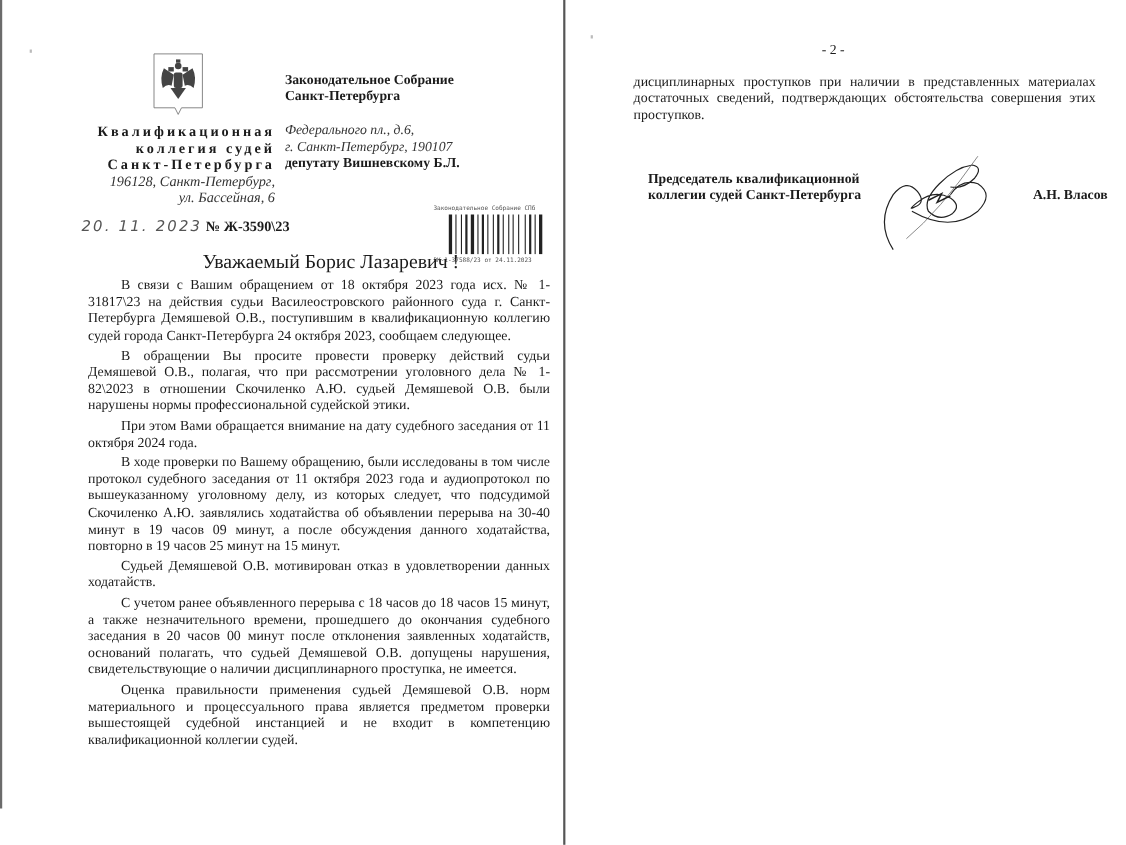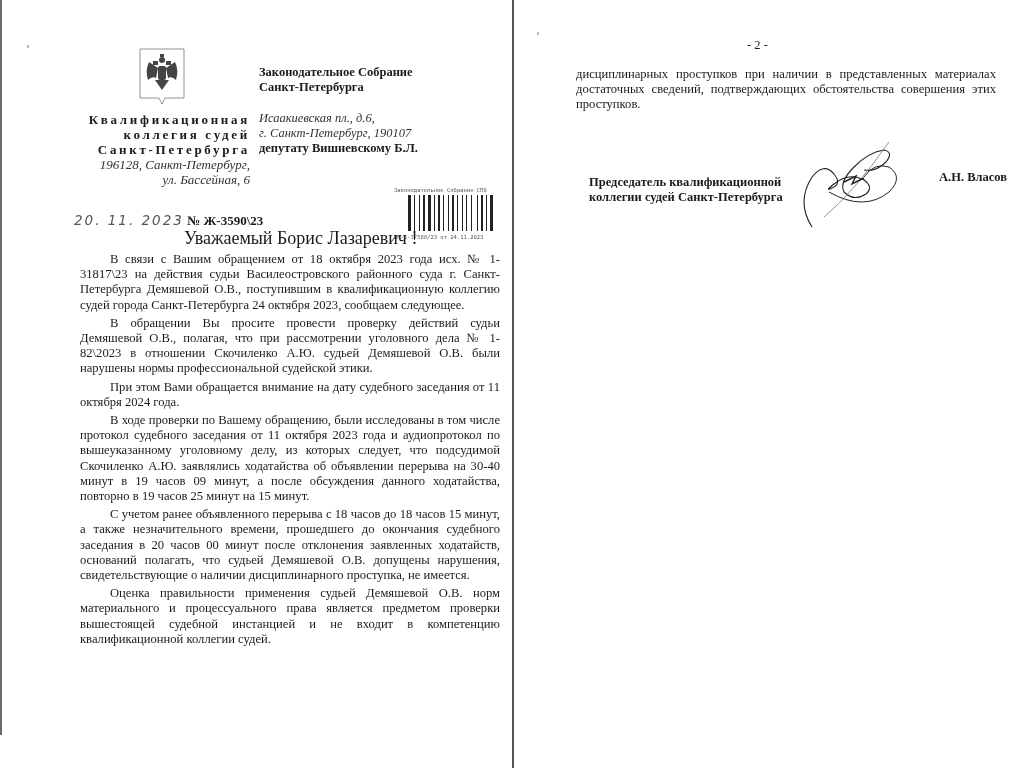--- a/index.html
+++ b/index.html
@@ -17,40 +17,40 @@
   .emblem { position:absolute; left:137px; top:48px; width:46px; height:58px; }
   .org-block { position:absolute; left:78px; top:112px; width:170px; text-align:right; }
   .org-name { font-weight:bold; font-size:13px; letter-spacing:2.7px; line-height:15px; }
   .org-addr { font-style:italic; font-size:13px; line-height:15px; color:#333; }
 
   .recipient { position:absolute; left:257px; top:65px; width:250px; font-size:12.5px; line-height:15px; }
   .rec-org { font-weight:bold; }
   .rec-addr { font-style:italic; margin-top:16px; color:#333; }
   .rec-person { font-weight:bold; }
 
-  .outgoing { position:absolute; left:72px; top:212px; font-size:13px; }
+  .outgoing { position:absolute; left:72px; top:198px; font-size:13px; }
   .handdate { font-family:"DejaVu Sans", sans-serif; font-style:italic; color:#555; font-size:13.5px; letter-spacing:2px; }
   .docnum { font-weight:bold; }
 
   .stamp { position:absolute; left:392px; top:187px; width:112px; height:60px; }
   .stamp-top { font-family:"DejaVu Sans Mono", monospace; font-size:5.5px; color:#555; white-space:nowrap; }
   .barcode { margin:2px 0 0 14px; height:36px; width:86px; display:flex; align-items:stretch; }
   .barcode span { display:block; background:#222; }
   .stamp-bottom { font-family:"DejaVu Sans Mono", monospace; font-size:5.5px; color:#555; white-space:nowrap; margin-top:3px; }
 
   .salutation { position:absolute; left:182px; top:228px; font-weight:normal; font-size:18px; }
 
   .body1 { position:absolute; left:78px; top:252px; width:420px; font-size:12.6px; line-height:15.2px; text-align:justify; }
   .body1 p, .body2 p { margin:0 0 3px 0; text-indent:30px; }
 
   .pagenum { position:absolute; left:233px; top:38px; font-size:12.5px; }
   .body2 { position:absolute; left:62px; top:67px; width:420px; font-size:12.6px; line-height:15.2px; text-align:justify; }
   .body2 p.cont { text-indent:0; }
 
-  .sign-title { position:absolute; left:75px; top:155px; font-weight:bold; font-size:12.5px; line-height:15px;margin-top:20px; }
+  .sign-title { position:absolute; left:75px; top:155px; font-weight:bold; font-size:12.5px; line-height:15px; }
   .signature { position:absolute; left:280px; top:132px; width:120px; height:100px; }
   .sign-name { position:absolute; left:425px; top:170px; font-weight:bold; font-size:12.5px; }
 </style>
 </head>
 <body>
 
 <div class="edge-left"></div>
 <div class="divider"></div>
 <div class="scan-dot" style="left:27px;top:45px;"></div>
 <div class="scan-dot" style="left:537px;top:32px;"></div>
@@ -76,21 +76,21 @@
     <div class="org-name">коллегия судей</div>
     <div class="org-name">Санкт-Петербурга</div>
     <div class="org-addr">196128, Санкт-Петербург,</div>
     <div class="org-addr">ул. Бассейная, 6</div>
   </div>
 
   <div class="recipient">
     <div class="rec-org">Законодательное Собрание</div>
     <div class="rec-org">Санкт-Петербурга</div>
     <div class="rec-addr">
-      <div>Исаакиевская пл., д.6,</div>
+      <div>Федерального пл., д.6,</div>
       <div>г. Санкт-Петербург, 190107</div>
     </div>
     <div class="rec-person">депутату Вишневскому Б.Л.</div>
   </div>
 
   <div class="outgoing">
     <span class="handdate">20. 11. 2023</span>
     <span class="docnum">№ Ж-3590\23</span>
   </div>
 
@@ -136,20 +136,21 @@
     <div class="stamp-bottom">ВК-1-37588/23 от 24.11.2023</div>
   </div>
 
   <div class="salutation">Уважаемый Борис Лазаревич !</div>
 
   <div class="body1">
     <p>В связи с Вашим обращением от 18 октября 2023 года исх. № 1-31817\23 на действия судьи Василеостровского районного суда г. Санкт-Петербурга Демяшевой О.В., поступившим в квалификационную коллегию судей города Санкт-Петербурга 24 октября 2023, сообщаем следующее.</p>
     <p>В обращении Вы просите провести проверку действий судьи Демяшевой О.В., полагая, что при рассмотрении уголовного дела № 1-82\2023 в отношении Скочиленко А.Ю. судьей Демяшевой О.В. были нарушены нормы профессиональной судейской этики.</p>
     <p>При этом Вами обращается внимание на дату судебного заседания от 11 октября 2024 года.</p>
     <p>В ходе проверки по Вашему обращению, были исследованы в том числе протокол судебного заседания от 11 октября 2023 года и аудиопротокол по вышеуказанному уголовному делу, из которых следует, что подсудимой Скочиленко А.Ю. заявлялись ходатайства об объявлении перерыва на 30-40 минут в 19 часов 09 минут, а после обсуждения данного ходатайства, повторно в 19 часов 25 минут на 15 минут.</p>
+    <p>Судьей Демяшевой О.В. мотивирован отказ в удовлетворении данных ходатайств.</p>
     <p>С учетом ранее объявленного перерыва с 18 часов до 18 часов 15 минут, а также незначительного времени, прошедшего до окончания судебного заседания в 20 часов 00 минут после отклонения заявленных ходатайств, оснований полагать, что судьей Демяшевой О.В. допущены нарушения, свидетельствующие о наличии дисциплинарного проступка, не имеется.</p>
     <p>Оценка правильности применения судьей Демяшевой О.В. норм материального и процессуального права является предметом проверки вышестоящей судебной инстанцией и не входит в компетенцию квалификационной коллегии судей.</p>
   </div>
 </div>
 
 <div class="page" id="page2">
   <div class="pagenum">- 2 -</div>
 
   <div class="body2">
     <p class="cont">дисциплинарных проступков при наличии в представленных материалах достаточных сведений, подтверждающих обстоятельства совершения этих проступков.</p>

